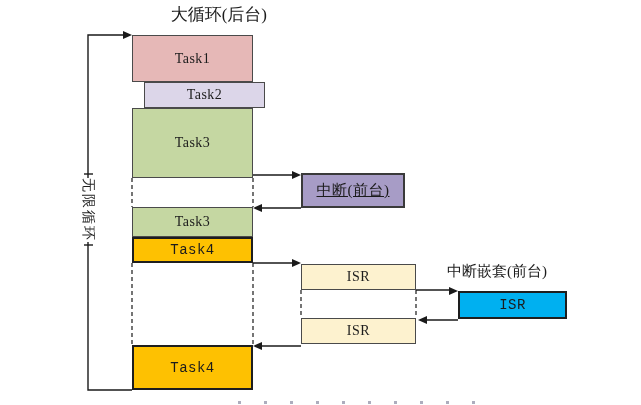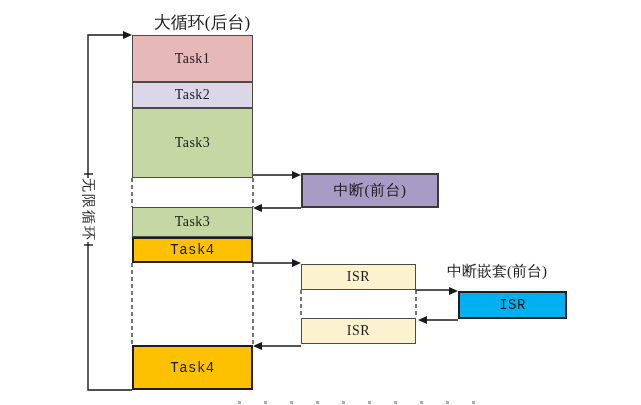--- a/index.html
+++ b/index.html
@@ -15,27 +15,27 @@
   .thick{border:2px solid #1e1e1e;font-family:Liberation Mono, monospace;}
   .med{border:2px solid #3a3a3a;}
   
   .b-task1{left:132px;top:35px;width:121px;height:47px;}
   .b-task2{left:132px;top:82px;width:121px;height:26px;}
   .b-task3a{left:132px;top:108px;width:121px;height:70px;}
   .b-task3b{left:132px;top:207px;width:121px;height:30px;}
   .b-task4a{left:132px;top:237px;width:121px;height:26px;}
   .b-task4b{left:132px;top:345px;width:121px;height:45px;}
   
-  .b-int{left:301px;top:173px;width:138px;height:35px;font-size:15px;}
+  .b-int{left:301px;top:173px;width:104px;height:35px;font-size:15px;text-decoration:underline;}
   .b-isr1{left:301px;top:264px;width:115px;height:26px;}
   .b-isr2{left:301px;top:318px;width:115px;height:26px;}
   .b-isrn{left:458px;top:291px;width:109px;height:28px;}
   .title{
-    position:absolute;left:137px;top:11px;width:130px;height:22px;
-    font-size:17px;text-align:center;white-space:nowrap;
+    position:absolute;left:137px;top:3px;width:130px;height:22px;
+    font-size:17px;text-align:right;white-space:nowrap;
   }
   .nested-label{
     position:absolute;left:447px;top:262px;width:136px;height:19px;
     font-size:15px;white-space:nowrap;
   }
   .loop-label{
     position:absolute;left:56px;top:200px;width:64px;height:20px;
     font-size:14px;line-height:20px;text-align:center;letter-spacing:2px;
     background:#ffffff;transform:rotate(90deg);white-space:nowrap;
   }
@@ -85,21 +85,21 @@
       <polygon points="418,320 427,316 427,324"></polygon>
       <polygon points="253,346 262,342 262,350"></polygon>
     </g>
   </svg>
 
   <div class="title">大循环(后台)</div>
   <div class="nested-label">中断嵌套(前台)</div>
   <div class="loop-label">无限循环</div>
 
   <div class="block b-task1" style="background-color: rgb(230, 184, 183);">Task1</div>
-  <div class="block b-task2" style="background-color: rgb(220, 214, 233);">Task2</div>
+  <div class="block b-task2" style="background-color: rgb(220, 214, 233); margin-left: 12px;">Task2</div>
   <div class="block b-task3a" style="background-color: rgb(197, 215, 162);">Task3</div>
   <div class="block b-task3b" style="background-color: rgb(197, 215, 162);">Task3</div>
   <div class="block thick b-task4a" style="background-color: rgb(254, 193, 1);">Task4</div>
   <div class="block thick b-task4b" style="background-color: rgb(254, 193, 1);">Task4</div>
 
   <div class="block med b-int" style="background-color: rgb(167, 156, 198);">中断(前台)</div>
   <div class="block b-isr1" style="background-color: rgb(253, 242, 207);">ISR</div>
   <div class="block b-isr2" style="background-color: rgb(253, 242, 207);">ISR</div>
   <div class="block thick b-isrn" style="background-color: rgb(0, 176, 240);">ISR</div>
 

